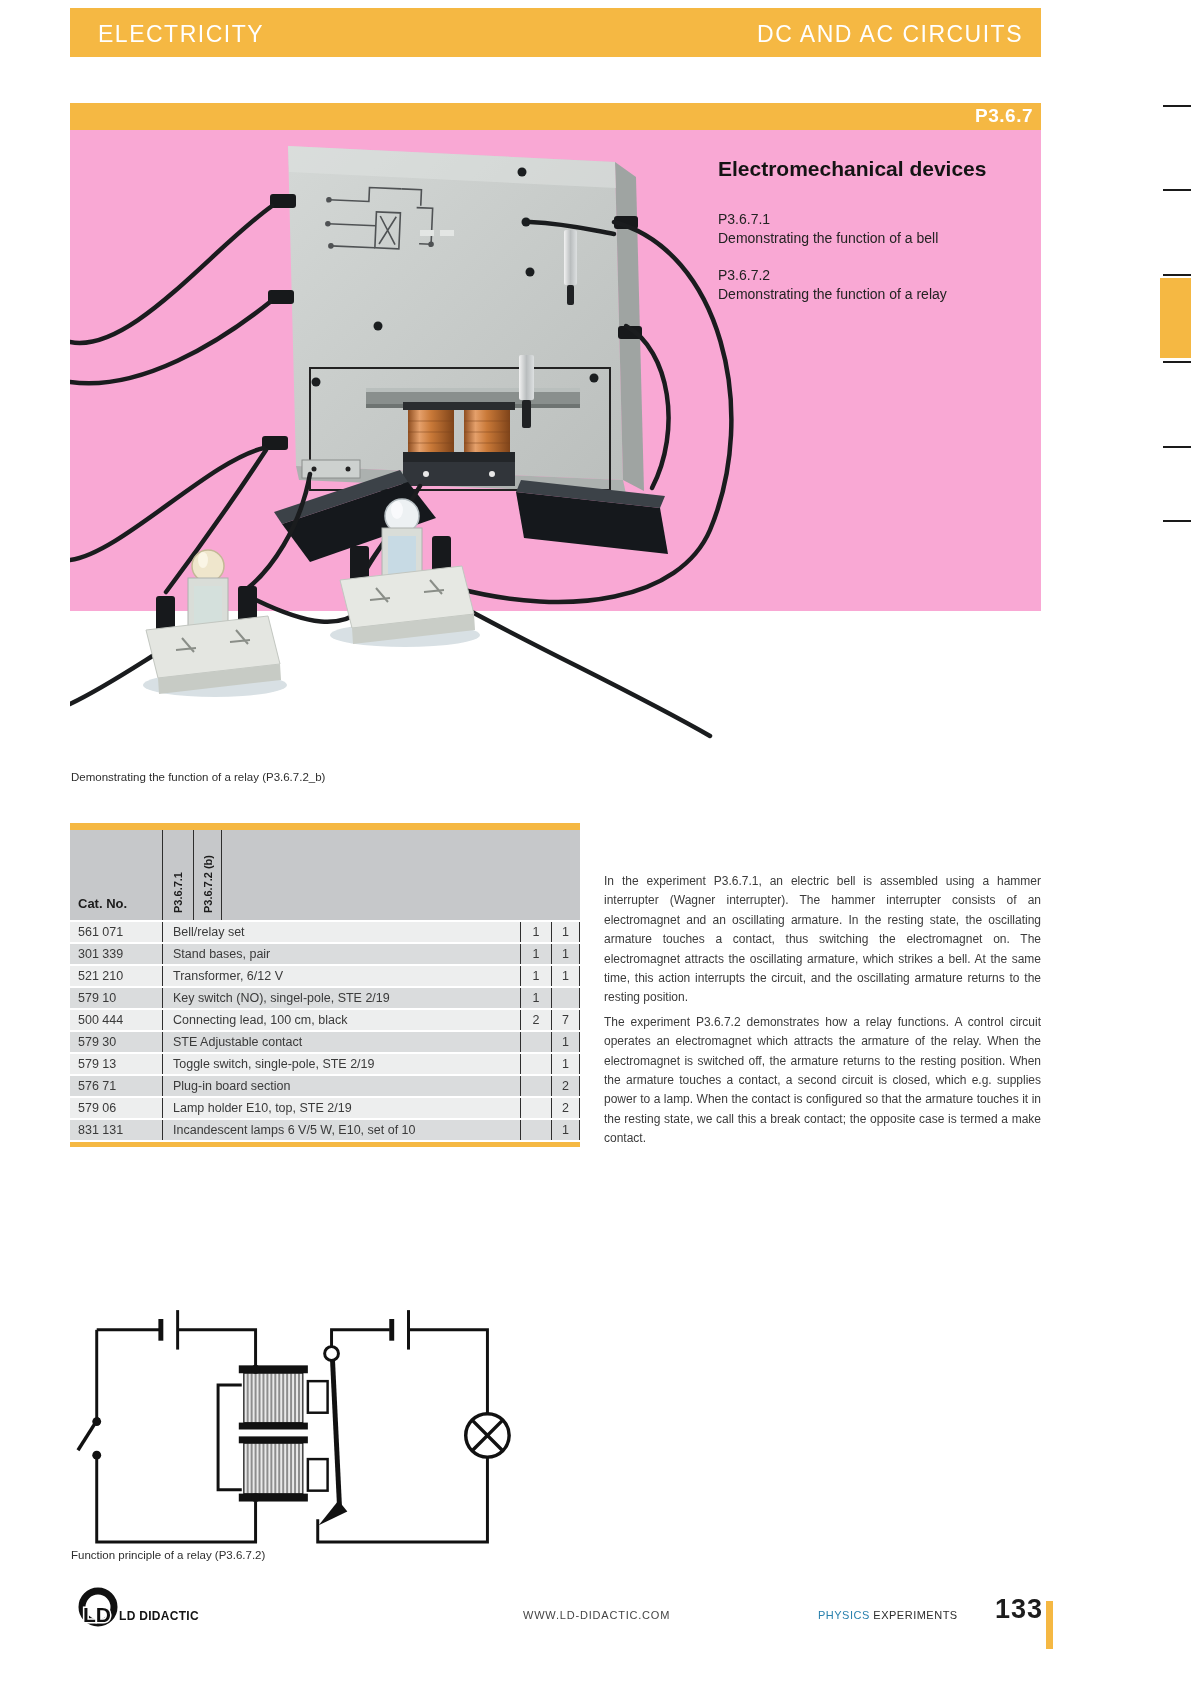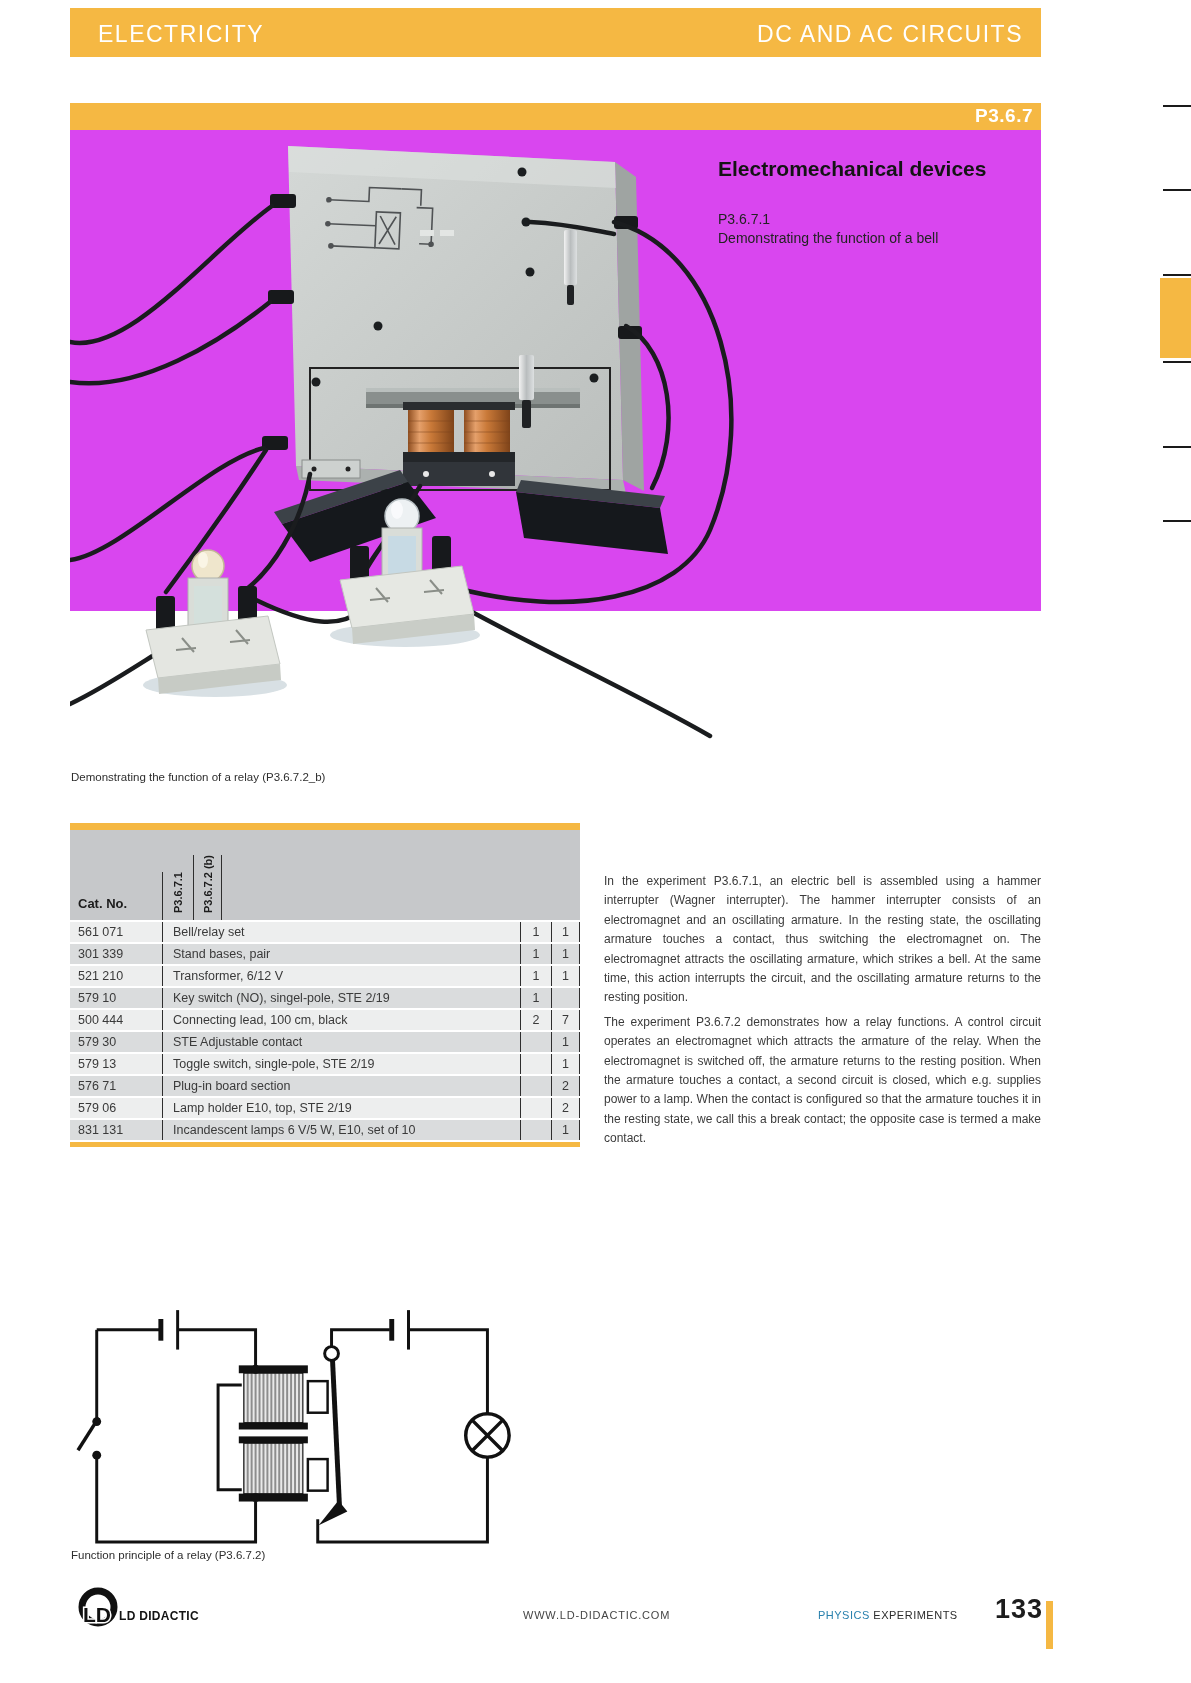--- a/index.html
+++ b/index.html
@@ -10,33 +10,33 @@
   
   .header-bar{position:absolute;left:70px;top:8px;width:971px;height:49px;background:#F5B843;}
   .header-left{position:absolute;left:28px;bottom:9px;color:#fff;font-size:23px;letter-spacing:1.5px;}
   .header-right{position:absolute;right:18px;bottom:9px;color:#fff;font-size:23px;letter-spacing:1.5px;}
 
   
   .code-bar{position:absolute;left:70px;top:103px;width:971px;height:27px;background:#F5B843;}
   .code-label{position:absolute;right:8px;top:2px;color:#fff;font-size:19px;font-weight:bold;letter-spacing:.5px;text-align:right;}
 
   
-  .hero{position:absolute;left:70px;top:130px;width:971px;height:481px;background:#d946ef;}
+  .hero{position:absolute;left:70px;top:130px;width:971px;height:481px;background:#f9a8d4;}
   .photo-svg{position:absolute;left:0;top:0;width:971px;height:635px;}
   .hero-title{position:absolute;left:648px;top:27px;font-size:21px;font-weight:bold;color:#141414;}
   .exp-block{position:absolute;left:648px;font-size:14px;line-height:19px;color:#232323;}
   .exp-1{top:80px;}
   .exp-2{top:136px;}
   .hero-caption{position:absolute;left:71px;top:771px;font-size:11.5px;color:#2e2e2e;}
 
   
   .eq-table{position:absolute;left:70px;top:823px;width:510px;}
   .t-topbar,.t-botbar{height:7px;background:#F5B843;}
   .t-botbar{border-top:2px solid #fff;}
-  .t-head{display:flex;height:90px;background:#C6C8CA;align-items:flex-end;}
+  .t-head{display:flex;height:90px;background:#C6C8CA;}
   .hc{display:flex;align-items:flex-end;}
   .hc-c1{width:92px;padding:0 0 9px 8px;}
   .hc-c2{width:358px;padding:0 0 9px 10px;border-left:1px solid #2e2e2e;}
   .hc-c3{width:31px;border-left:1px solid #2e2e2e;justify-content:center;padding-bottom:7px;}
   .hc-c4{width:29px;border-left:1px solid #2e2e2e;border-right:1px solid #2e2e2e;justify-content:center;padding-bottom:7px;}
   .hlabel{font-weight:bold;font-size:13px;color:#1c1c1c;}
   .vlabel{writing-mode:vertical-rl;transform:rotate(180deg);font-weight:bold;font-size:11px;color:#1c1c1c;white-space:nowrap;}
   .t-row{display:flex;height:22px;line-height:20px;border-top:2px solid #fff;font-size:12.5px;color:#3a3a3a;}
   .t-body .t-row:nth-child(odd){background:#EDEEEE;}
   .t-body .t-row:nth-child(even){background:#DADCDD;}
@@ -230,20 +230,24 @@
         <polygon points="88,548 210,534 211,550 89,564" fill="#C7CBC5"></polygon>
         <path d="M106,520 l20,-2 M160,512 l20,-2 M112,508 l12,14 M166,500 l12,14" stroke="#8A8E88" stroke-width="2"></path>
       </g>
     </svg>
 
     <div class="hero-title">Electromechanical devices</div>
     <div class="exp-block exp-1">
       <div>P3.6.7.1</div>
       <div>Demonstrating the function of a bell</div>
     </div>
+    <div class="exp-block exp-2">
+      <div>P3.6.7.2</div>
+      <div>Demonstrating the function of a relay</div>
+    </div>
   </div>
 
   <div class="hero-caption">Demonstrating the function of a relay (P3.6.7.2_b)</div>
 
   <div class="eq-table">
     <div class="t-topbar"></div>
     <div class="t-head">
       <div class="hc hc-c1">
           <span class="hlabel">Cat. No.</span>
         </div>

